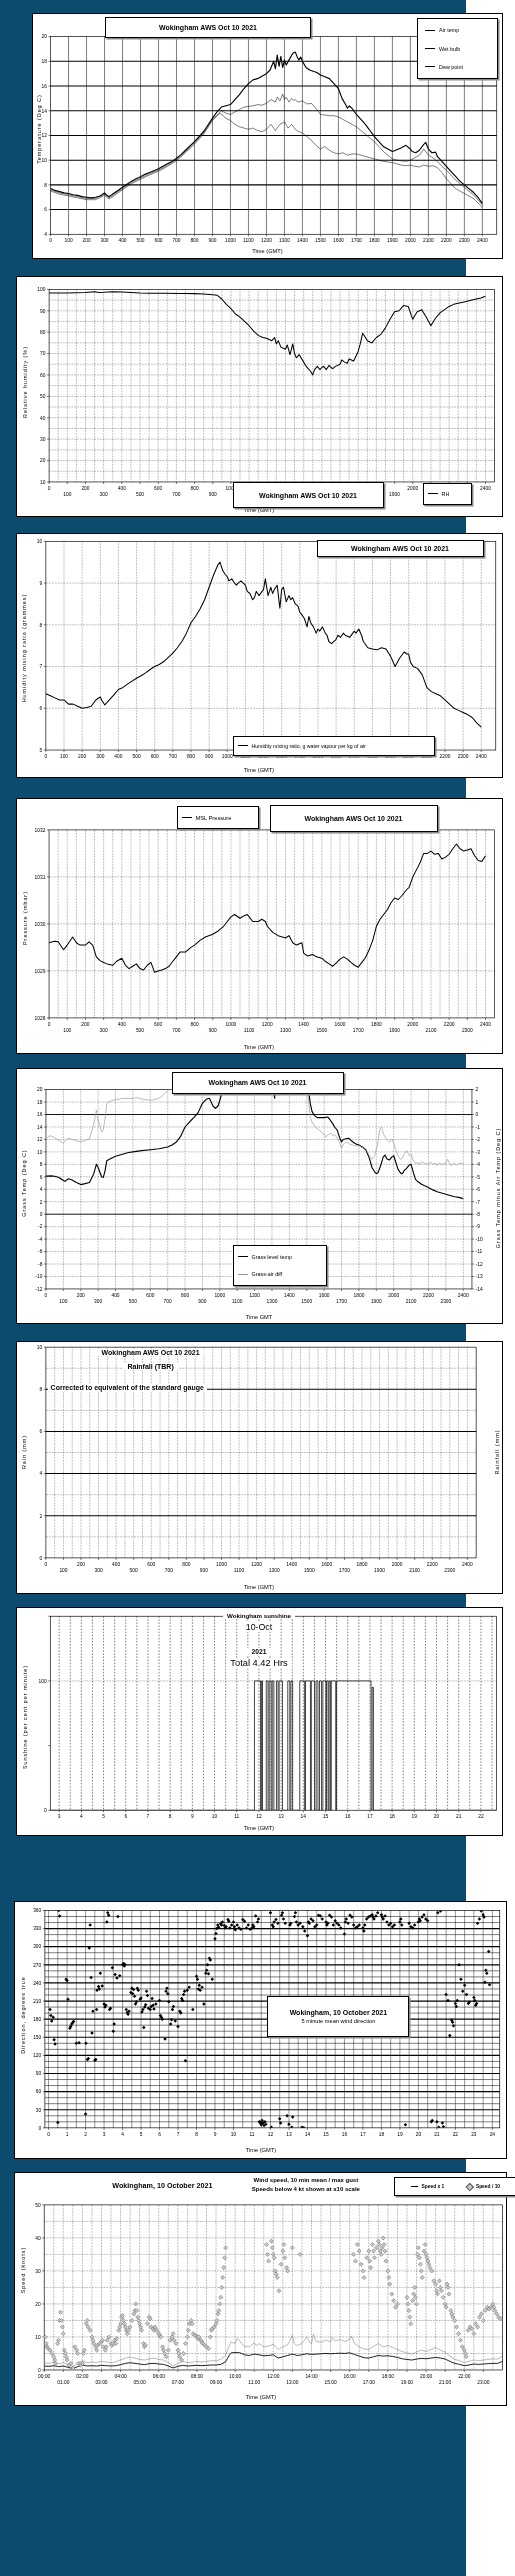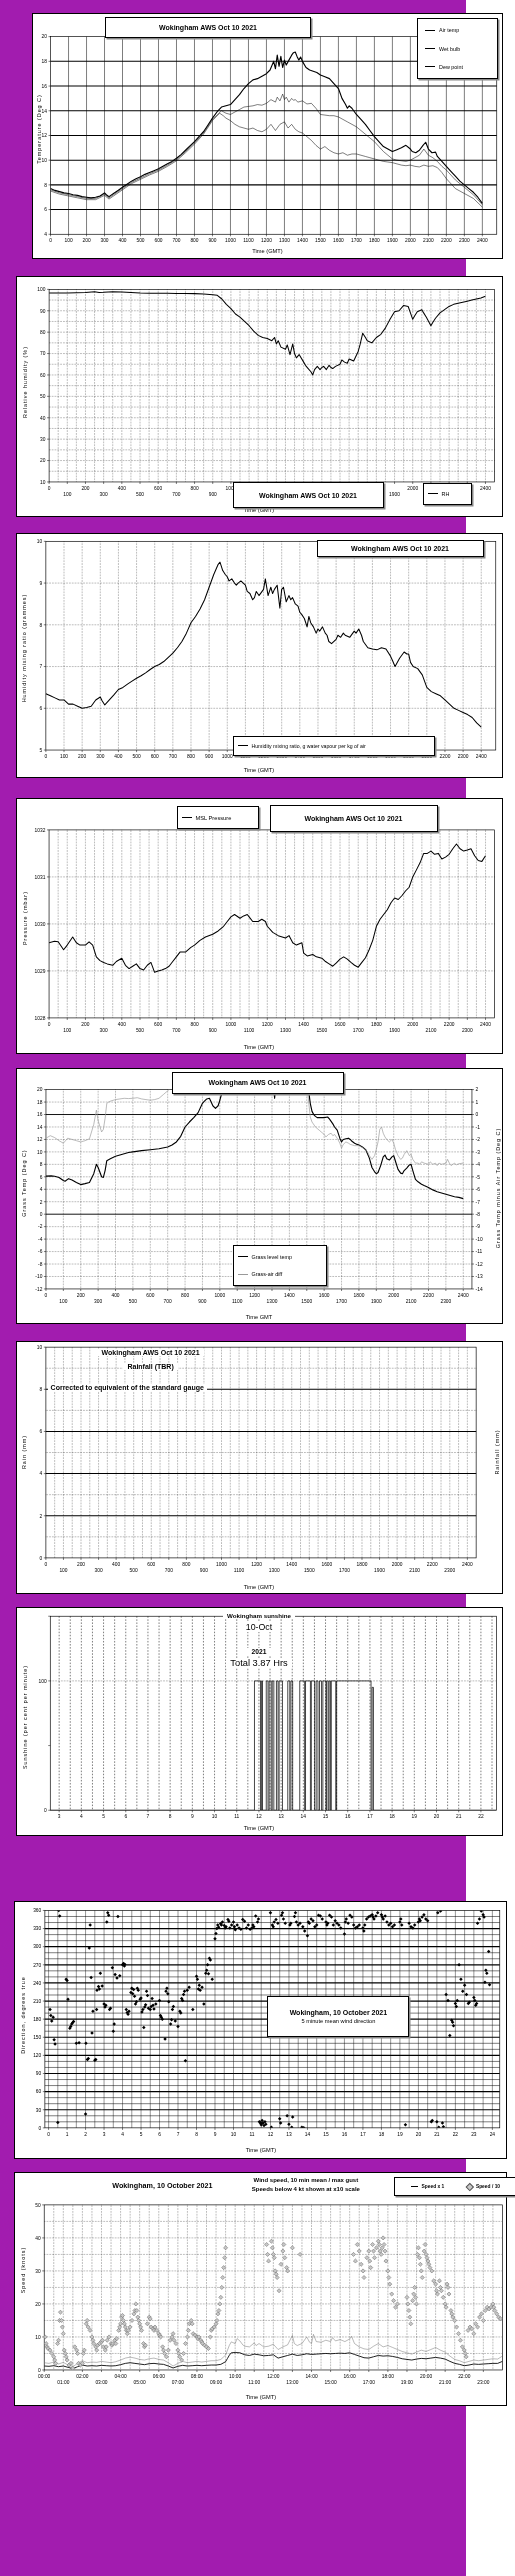--- a/index.html
+++ b/index.html
@@ -1,16 +1,16 @@
 <!DOCTYPE html>
 <html style="font-size:8.2px"><head>
 <meta charset="utf-8">
 <style>
   html,body{margin:0;padding:0;background:#fff}
-  .canvas{position:relative;width:466px;height:2576px;background:#a21caf;color:#000;
+  .canvas{position:relative;width:466px;height:2576px;background:#0c4a6e;color:#000;
           font-family:"Liberation Sans",sans-serif}
   .chart{position:absolute;border:0.8px solid #000;background:#fff;box-sizing:border-box}
   .chart svg{position:absolute;left:0;top:0}
   svg text{font-family:"Liberation Sans",sans-serif;font-size:9.5px;fill:#000}
   .ylab,.ylabr{position:absolute;white-space:nowrap;font-size:5.4px;letter-spacing:1px;
         transform:translate(-50%,-50%) rotate(-90deg);z-index:3}
   .xlab{position:absolute;left:0;right:0;text-align:center;font-size:5.7px;z-index:3}
   .tbox{position:absolute;background:#fff;border:0.7px solid #000;box-shadow:1.5px 1.5px 0 #888;
         display:flex;flex-direction:column;align-items:center;justify-content:center;
         font-weight:bold;font-size:7px;text-align:center;z-index:4}
@@ -1036,21 +1036,21 @@
         <line x1="60" y1="16" x2="64" y2="16" stroke="#000" stroke-width="1"></line>
         <g clip-path="url(#cp6)">
           <path d="M64.0,393.0 L460.8,393.0 L460.8,141.7 L472.5,141.7 L472.5,393.0 L474.6,393.0 L474.6,141.7 L476.4,141.7 L476.4,393.0 L483.7,393.0 L483.7,141.7 L487.1,141.7 L487.1,393.0 L489.3,393.0 L489.3,141.7 L493.2,141.7 L493.2,393.0 L495.3,393.0 L495.3,141.7 L498.4,141.7 L498.4,393.0 L503.5,393.0 L503.5,141.7 L506.6,141.7 L506.6,393.0 L508.7,393.0 L508.7,141.7 L515.2,141.7 L515.2,393.0 L525.5,393.0 L525.5,141.7 L529.4,141.7 L529.4,393.0 L531.6,393.0 L531.6,141.7 L535.0,141.7 L535.0,393.0 L548.8,393.0 L548.8,141.7 L558.3,141.7 L558.3,393.0 L560.0,393.0 L560.0,141.7 L569.5,141.7 L569.5,393.0 L571.3,393.0 L571.3,141.7 L577.7,141.7 L577.7,393.0 L580.7,393.0 L580.7,141.7 L584.2,141.7 L584.2,393.0 L587.2,393.0 L587.2,141.7 L591.1,141.7 L591.1,393.0 L593.7,393.0 L593.7,141.7 L599.7,141.7 L599.7,393.0 L601.0,393.0 L601.0,141.7 L604.0,141.7 L604.0,393.0 L605.8,393.0 L605.8,141.7 L608.4,141.7 L608.4,393.0 L610.1,393.0 L610.1,141.7 L618.7,141.7 L618.7,393.0 L620.4,393.0 L620.4,141.7 L687.3,141.7 L687.3,393.0 L689.4,393.0 L689.4,154.2 L692.0,154.2 L692.0,393.0 L931.0,393.0" fill="none" stroke="#000" stroke-width="1.4"></path>
         </g>
       </svg>
     <div class="ylab">Sunshine (per cent per minute)</div>
     <div class="xlab">Time (GMT)</div>
     <div class="centerline s1"><span>Wokingham sunshine</span></div>
     <div class="centerline s2"><span>10-Oct</span></div>
     <div class="centerline s3"><span>2021</span></div>
-    <div class="centerline s4"><span>Total 3.87 Hrs</span></div>
+    <div class="centerline s4"><span>Total 4.42 Hrs</span></div>
   </div>
 
   <div class="chart c8">
     <svg width="493" height="258" viewBox="0 0 957 500">
         <defs>
           <clipPath id="cp7">
             <rect x="58" y="16" width="883" height="422"></rect>
           </clipPath>
         </defs>
         <line stroke="#000" stroke-width="0.8" fill="none" x1="65.1788617886179" y1="16" x2="65.1788617886179" y2="438"></line>

